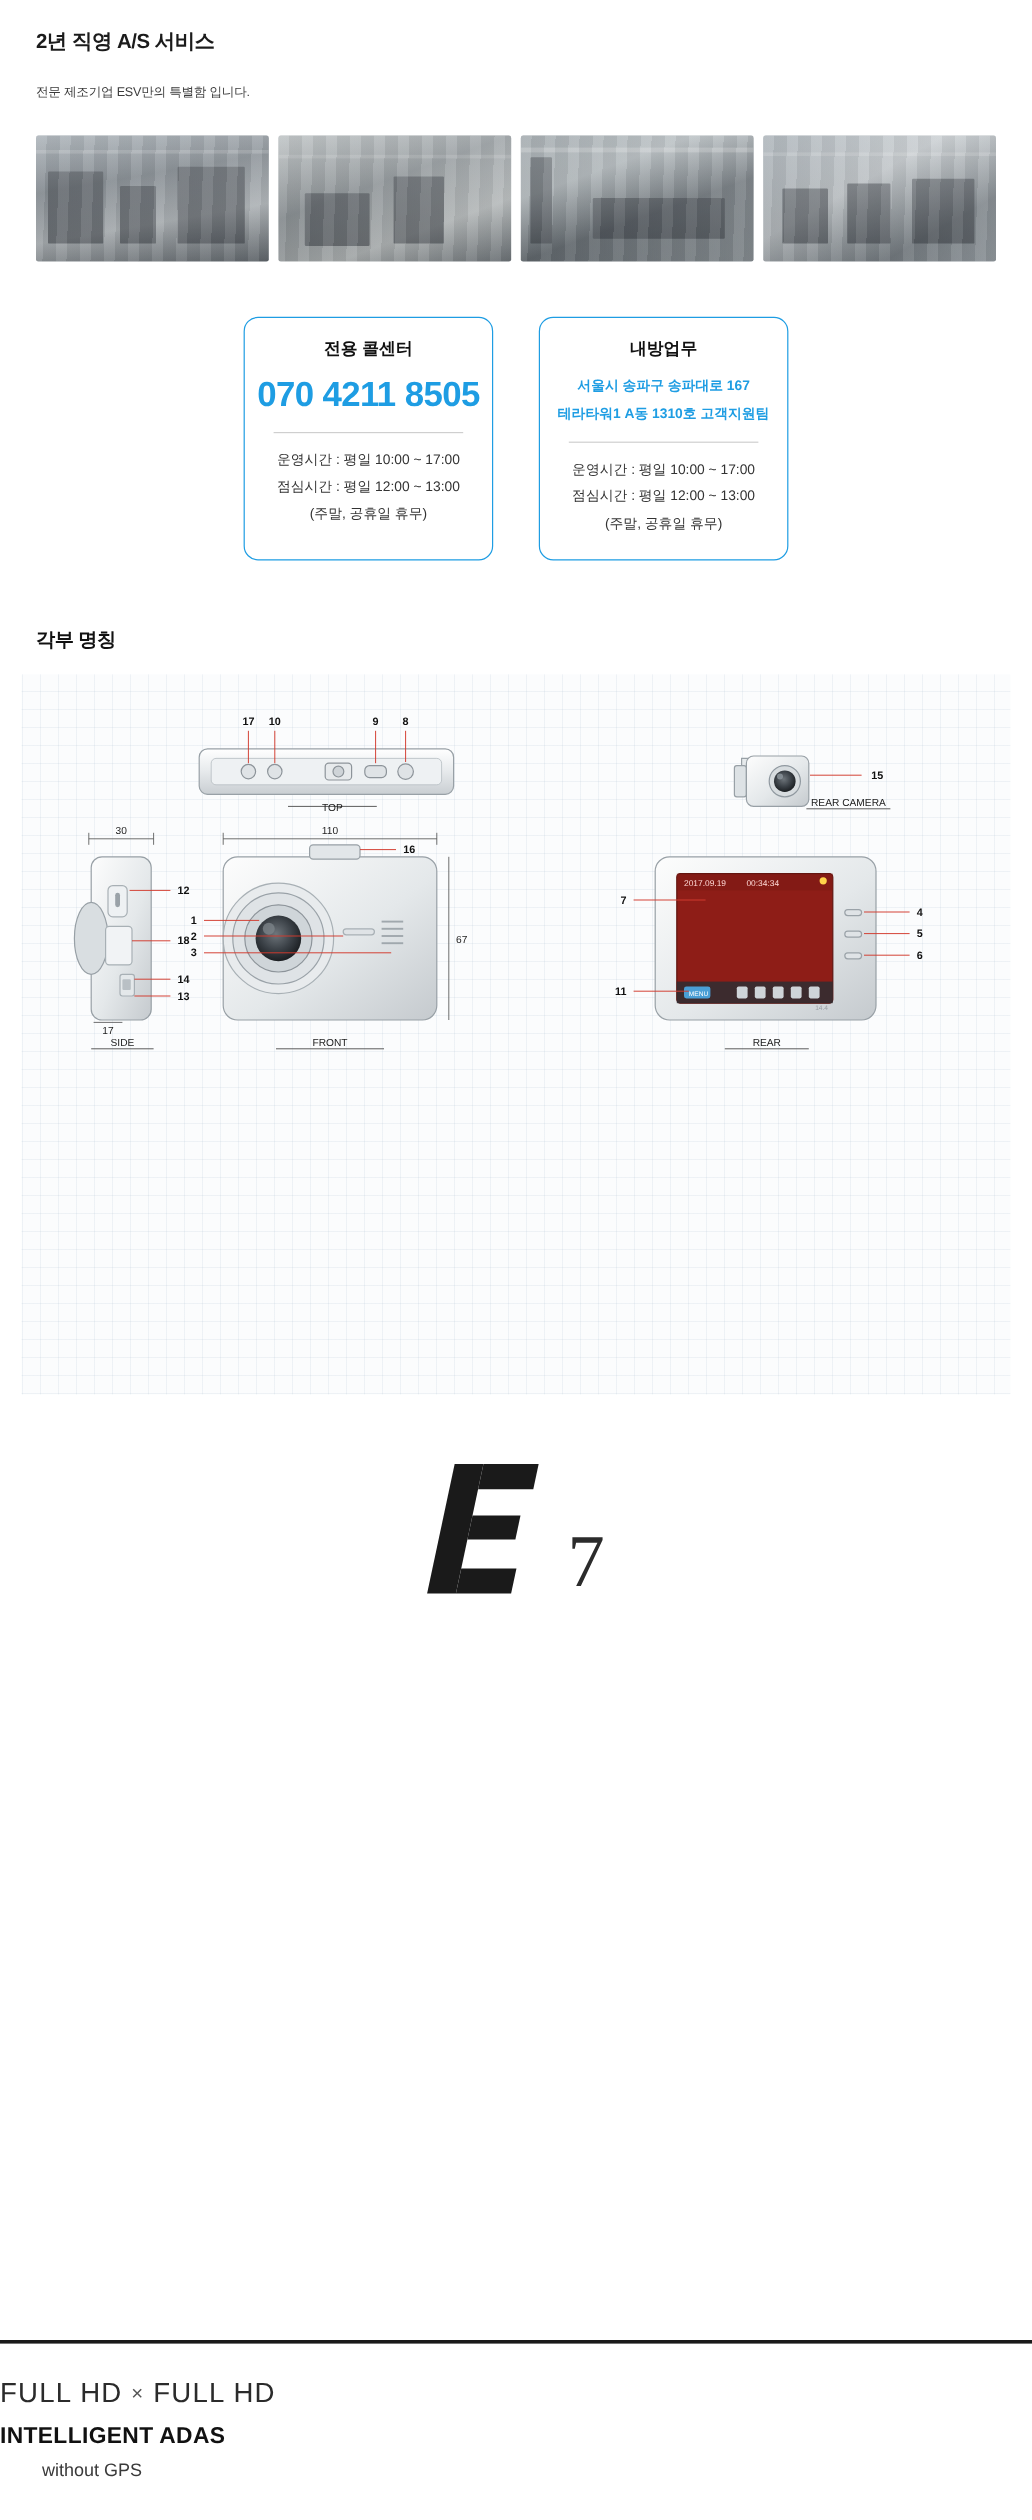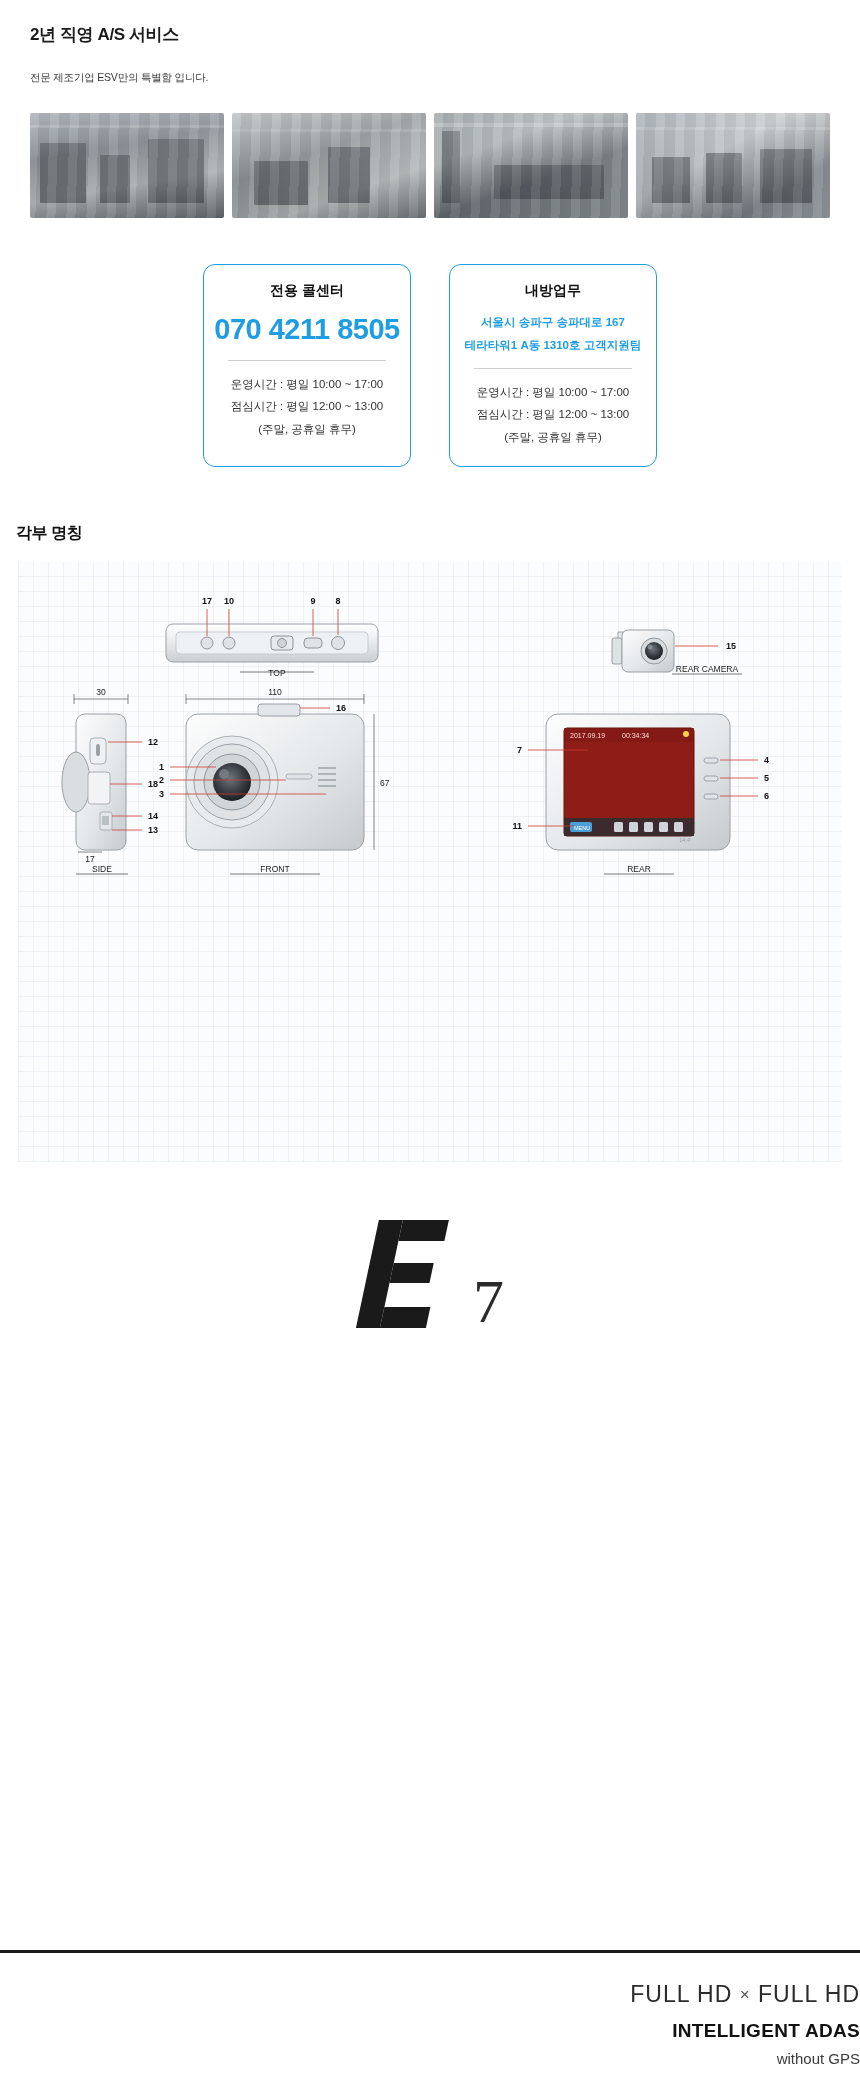--- a/index.html
+++ b/index.html
@@ -58,21 +58,21 @@
   .cbox-title { font-size: 14px; font-weight: bold; color:#111; margin-bottom: 13px; }
   .cbox-phone {
     font-size: 29px; font-weight: bold; color:#1e9de3; letter-spacing:-0.5px;
     margin: 4px 0 14px 0;
   }
   .cbox-addr { font-size: 11.5px; font-weight:bold; color:#1e9de3; line-height:1.7; margin: 2px 0 12px 0;}
   .cdiv { height:1px; background:#cfcfcf; margin: 0 14px 12px 14px; }
   .cline { font-size: 11.5px; color:#333; line-height: 1.95; }
 
   
-  .parts-head { padding: 56px 30px 0 16px; }
+  .parts-head { padding: 56px 30px 0 30px; }
   .parts-title { font-size: 16px; font-weight:bold; color:#111; letter-spacing:-0.4px;}
   .parts-sub { font-size: 10.5px; color:#444; margin-top: 12px; }
 
   .diagram {
     margin: 18px 18px 0 18px; height: 600px; position: relative;
     background:
       repeating-linear-gradient(0deg, rgba(120,150,180,.10) 0 1px, transparent 1px 15px),
       repeating-linear-gradient(90deg, rgba(120,150,180,.10) 0 1px, transparent 1px 15px),
       #fbfcfd;
   }
@@ -89,21 +89,21 @@
   .spec-bar { width: 8px; font-size: 9.5px; color:#888; text-align:center; padding-top:2px;}
   .spec-desc { flex:1; font-size: 9.5px; color:#222; line-height:1.65; padding-left: 6px; }
 
   
   .logo-area { height: 175px; position:relative; margin-top: 34px; }
   .logo-svg { position:absolute; left: 345px; top: 22px; }
 
   
   .footer {
     position:absolute; left:0; right:0; bottom:0; height: 150px;
-    border-top: 3px solid #1a1a1a; text-align:right; padding-top: 28px;
+    border-top: 3px solid #1a1a1a; text-align:left; padding-top: 28px;
   }
   .f1 { font-size: 23px; color:#2b2b2b; letter-spacing: 1px; }
   .f1 .x { font-size: 17px; color:#555; vertical-align: 2px; }
   .f2 { font-size: 19px; font-weight:bold; color:#111; letter-spacing: .3px; margin-top: 12px; }
   .f3 { font-size: 15px; color:#3a3a3a; margin-top: 8px; padding-left: 35px; }
 </style>
 </head>
 <body>
 
 <div class="head-wrap">

